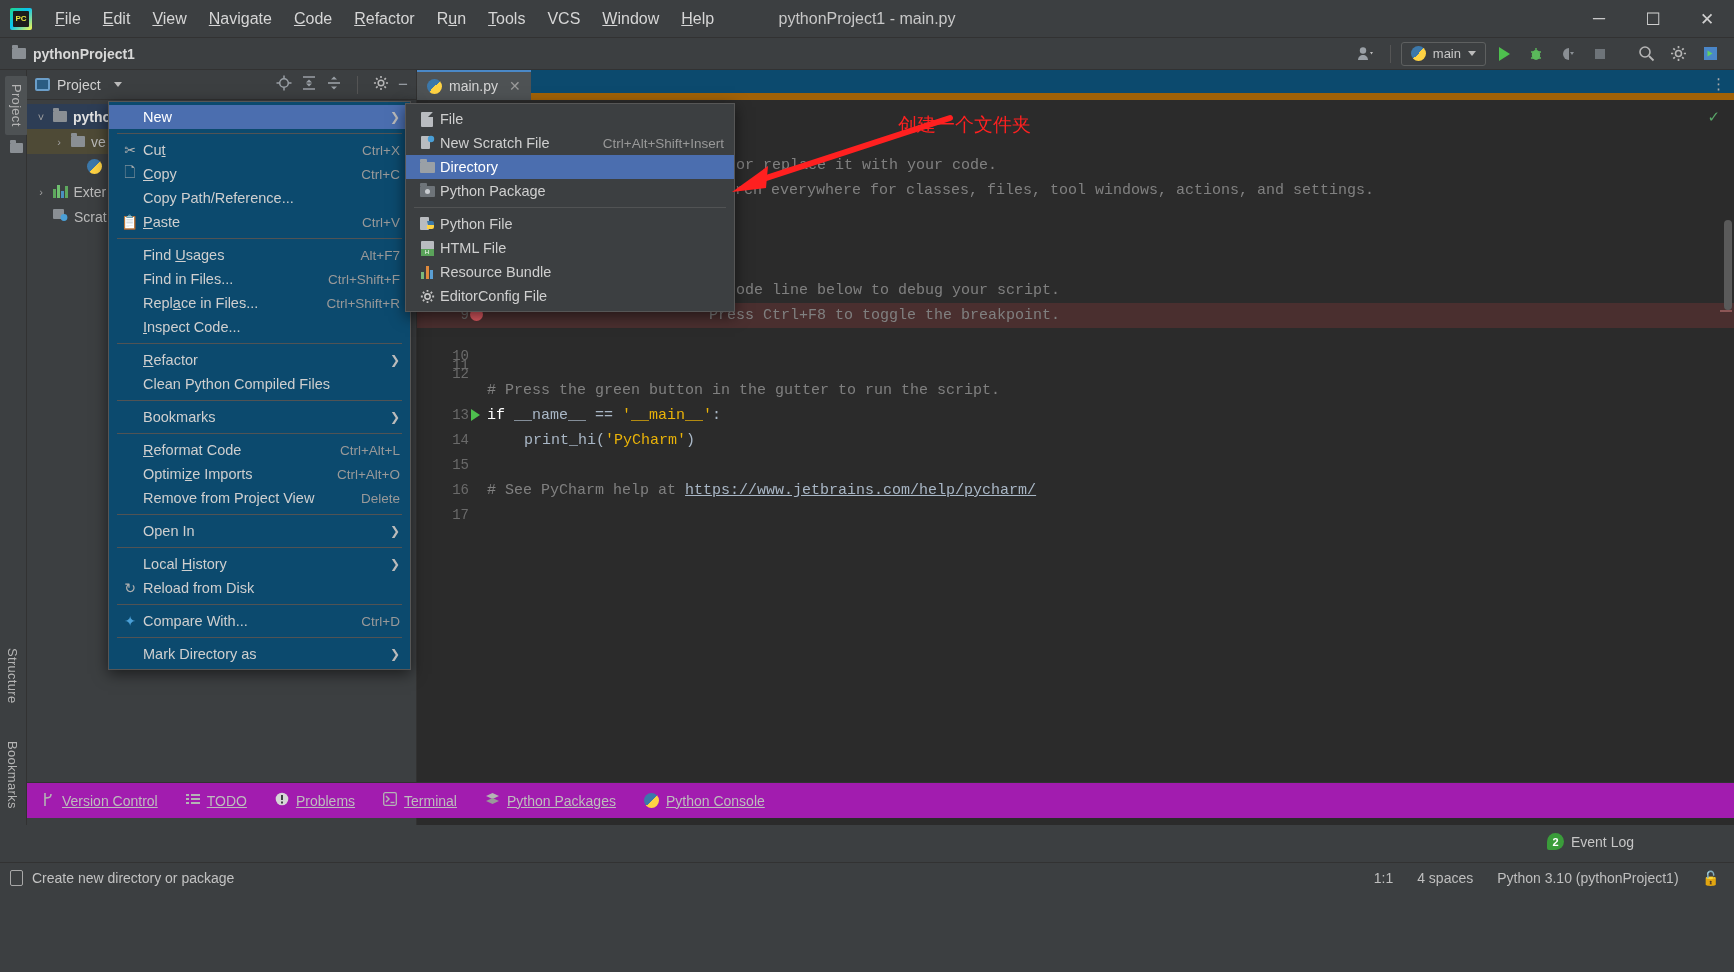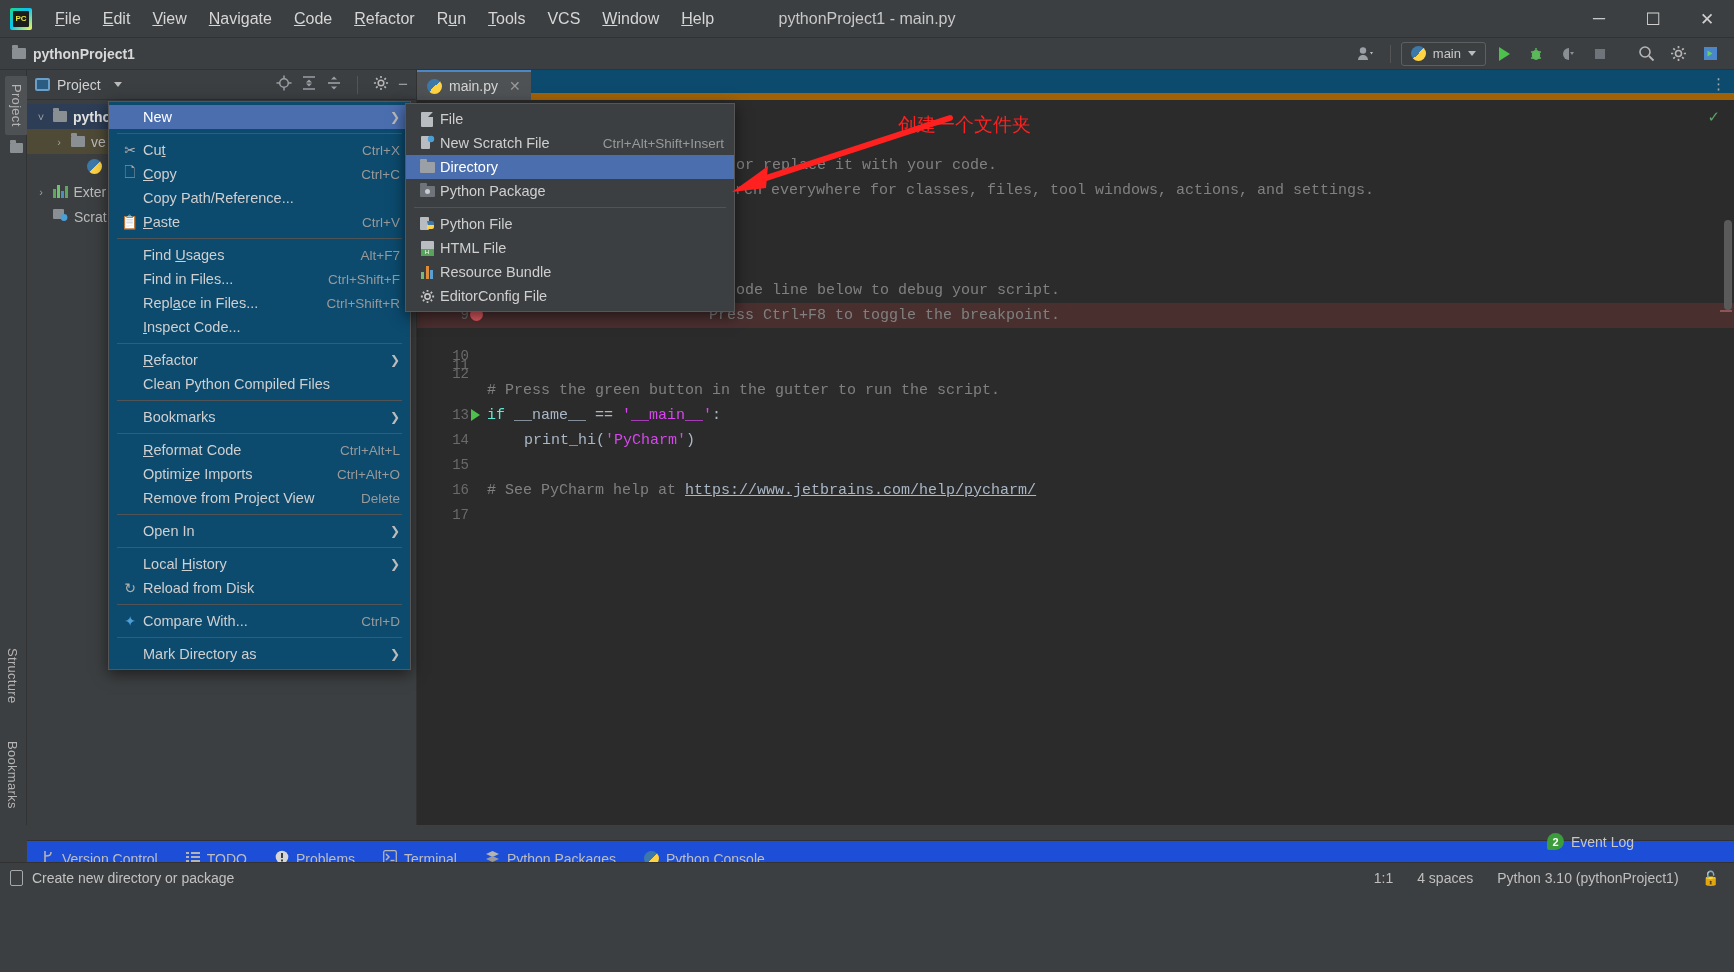--- a/index.html
+++ b/index.html
@@ -128,22 +128,22 @@
   .tab-more { position:absolute; right:8px; top:5px; color:#aaa; font-size:15px; }
   .code-wrap { position:absolute; top:30px; left:0; right:0; bottom:0; overflow:hidden; }
   .lineno {
     position:absolute; left:0; width:52px; text-align:right; color:#6a6a6a;
     font-family:"Liberation Mono", monospace; font-size:14px; line-height:25px;
   }
   .codetext {
     position:absolute; left:70px; color:#808080;
     font-family:"Liberation Mono", monospace; font-size:15px; line-height:25px; white-space:pre;
   }
-  .kw { color:#5eead4; }
-  .str { color:#d946ef; }
+  .kw { color:#ffffff; }
+  .str { color:#eab308; }
   .plain { color:#a9b7c6; }
   .lnk { color:#a9b7c6; text-decoration:underline; }
   .gutter-play { position:absolute; left:54px; top:6px; width:0;height:0;
     border-left:9px solid #4ec04e;border-top:6px solid transparent;border-bottom:6px solid transparent; }
   .bp-dot { position:absolute; left:53px; top:5px; width:13px;height:13px;border-radius:50%;background:#db5860; }
   .bp-row { position:absolute; left:0; width:1317px; height:25px; background:#4a2f2f; }
   .marker-ok { position:absolute; right:14px; top:8px; color:#59a869; font-size:15px; }
   .marker-line { position:absolute; right:2px; width:12px; height:2px; background:#8c5656; }
   .scroll-v { position:absolute; right:2px; top:120px; width:8px; height:90px; background:#5a5a5a; border-radius:4px; }
 
@@ -185,22 +185,22 @@
 
   
   .annot {
     position:absolute; left:898px; top:112px; color:#ff2020; font-size:19px;
     font-family:"DejaVu Sans", sans-serif; z-index:70; white-space:nowrap;
   }
   .arrow-svg { position:absolute; left:720px; top:110px; z-index:69; pointer-events:none; }
 
   
   .toolwin {
-    position:absolute; left:27px; top:840px; width:1707px; height:36px;
-    background:#1d4ed8; border-top:1px solid #323232; display:flex; align-items:center;text-decoration:underline;
+    position:absolute; left:27px; top:782px; width:1707px; height:36px;
+    background:#a21caf; border-top:1px solid #323232; display:flex; align-items:center;text-decoration:underline;
   }
   .tw-item { display:flex; align-items:center; gap:7px; font-size:14px; color:#bdbdbd; padding:0 14px; height:36px; }
   .statusbar {
     position:absolute; left:0; top:862px; width:1734px; height:30px;
     background:#3c3f41; border-top:1px solid #323232; display:flex; align-items:center;
   }
   .sb-left { display:flex; align-items:center; gap:9px; font-size:14px; color:#c2c2c2; margin-left:10px; }
   .sb-right { margin-left:auto; display:flex; align-items:center; gap:24px; font-size:14px; color:#bfbfbf; margin-right:14px; }
   .badge2 {
     width:17px;height:17px;border-radius:50% 50% 50% 2px;background:#3a9c3a;color:#fff;

